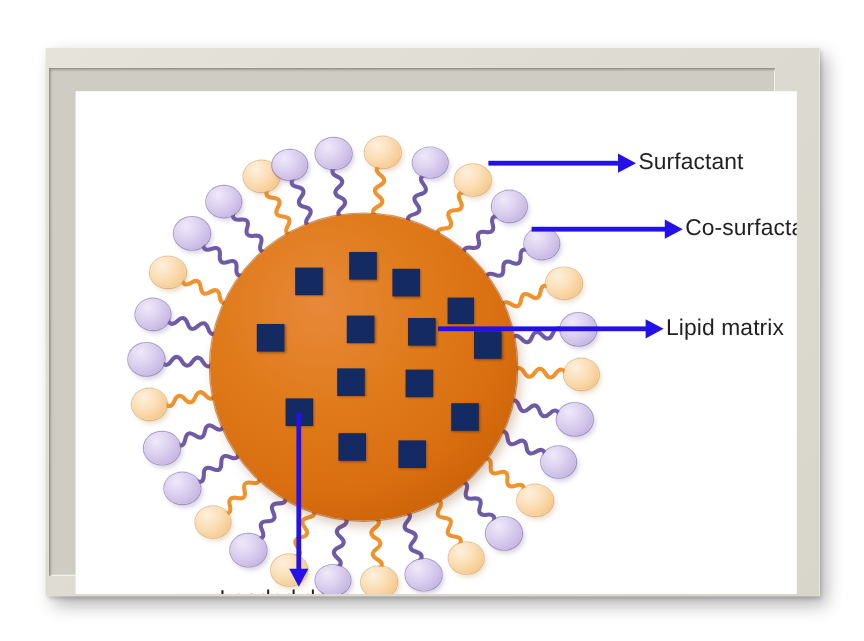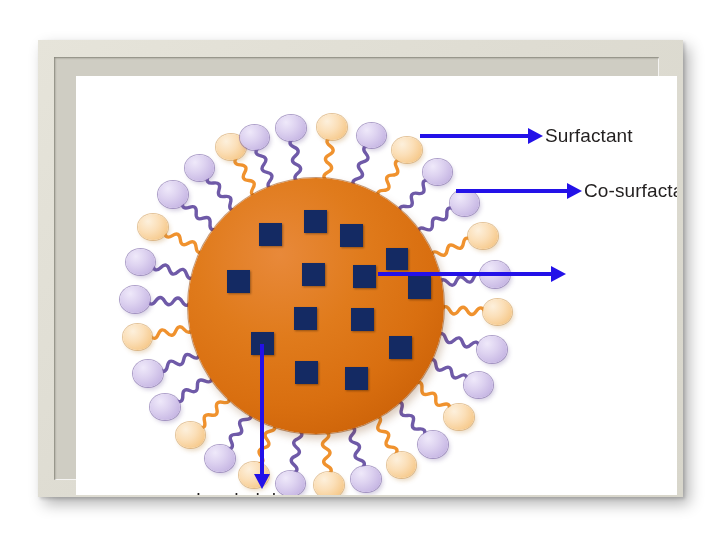--- a/index.html
+++ b/index.html
@@ -10,21 +10,21 @@
   }
   #stage{position:relative;width:720px;height:534px;overflow:hidden;background:#fff;}
 
   
   #frame{
     position:absolute;left:38px;top:40px;width:645px;height:457px;
     background:linear-gradient(135deg,#e6e4da 0%,#dedcd2 45%,#d8d6cb 100%);
     box-shadow: 6px 7px 14px rgba(0,0,0,.30), 2px 2px 3px rgba(0,0,0,.16);
   }
   #frame-bevel{
-    position:absolute;left:16px;top:17px;width:605px;height:423px;
+    position:absolute;left:3px;top:17px;width:605px;height:423px;
     box-shadow: inset 1px 1px 2px rgba(110,108,98,.75),
                 inset -1px -1px 0 rgba(255,255,255,.9);
     background:#cfcdc3;
   }
   #canvas{
     position:absolute;left:22px;top:19px;width:601px;height:419px;
     background:#ffffff;overflow:hidden;
   }
 
   
@@ -289,20 +289,21 @@
         <div class="arrow-line arrow-h" style="left:344px;top:58px;width:110px;"></div>
         <div class="arrow-head right" style="left:452px;top:52px;"></div>
         <div class="label" style="left:469px;top:49px;">Surfactant</div>
 
         <div class="arrow-line arrow-h" style="left:380px;top:113px;width:113px;"></div>
         <div class="arrow-head right" style="left:491px;top:107px;"></div>
         <div class="label clip-right" style="left:508px;top:104px;">Co-surfactant</div>
 
         <div class="arrow-line arrow-h" style="left:302px;top:196px;width:175px;"></div>
         <div class="arrow-head right" style="left:475px;top:190px;"></div>
+        <div class="label" style="left:492px;top:187px;">Lipid matrix</div>
 
         <div class="arrow-line arrow-v" style="left:184px;top:268px;height:132px;"></div>
         <div class="arrow-head down" style="left:178px;top:398px;"></div>
         <div class="label clip-bottom" style="left:120px;top:413px;">Loaded drug</div>
 
       </div>
     </div>
   </div>
 
 </div>

